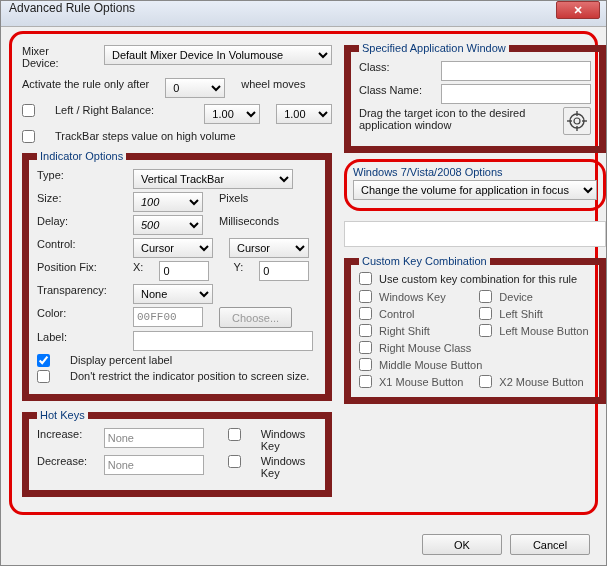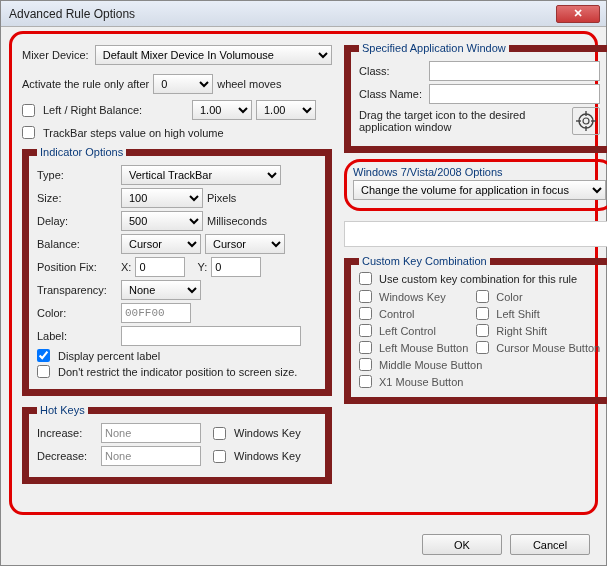--- a/index.html
+++ b/index.html
@@ -1,46 +1,46 @@
 <!DOCTYPE html>
 <html><head>
 <meta charset="utf-8">
 <style>
 * { box-sizing: border-box; font-family: "Segoe UI", Tahoma, sans-serif; font-size: 11px; }
 body { margin: 0; padding: 0; background: #fff; }
 .window { width: 607px; height: 566px; border: 1px solid #888; background: #f0f0f0; position: relative; }
-.titlebar { height: 26px; background: linear-gradient(#e8eef7, #d4dce8); border-bottom: 1px solid #b0b0b0; display: flex; align-items: center; padding-left: 8px; }
+.titlebar { height: 26px; background: linear-gradient(#e8eef7, #d4dce8); border-bottom: 1px solid #b0b0b0; display: flex; padding-left: 8px; }
 .titlebar-title { flex: 1; color: #222; font-size: 12px; }
 .close-btn { width: 44px; height: 18px; background: linear-gradient(#e07070, #c83838); border: 1px solid #933; border-radius: 2px; margin-right: 6px; display: flex; align-items: center; justify-content: center; color: #fff; font-weight: bold; cursor: pointer; }
 .redframe { position: absolute; left: 8px; top: 30px; right: 8px; bottom: 50px; border: 3px solid #e00000; border-radius: 14px; padding: 8px 10px; }
 .cols { display: flex; gap: 12px; height: 100%; }
 .col { display: flex; flex-direction: column; }
 .col-left { width: 310px; }
 .col-right { flex: 1; }
-.row { display: flex; align-items: center; margin: 3px 0; gap: 4px; }
+.row { display: flex; align-items: flex-start; margin: 3px 0; gap: 16px; }
 .lbl { color: #222; }
 select, input[type=text] { border: 1px solid #aaa; background: #fff; height: 20px; padding: 1px 3px; }
 select { background: linear-gradient(#fff,#e8e8e8); }
 input[type=checkbox] { margin: 0 4px 0 0; vertical-align: middle; }
 fieldset { border: 7px solid #7f1d1d; margin: 4px 0; padding: 4px 8px 8px 8px; }
 legend { padding: 0 3px; color: #0a3a7a; }
 .btn { border: 1px solid #999; background: linear-gradient(#fafafa,#e4e4e4); height: 21px; padding: 0 12px; border-radius: 2px; cursor: pointer; }
 .btn.disabled { color: #999; }
 .readonly { background: #f0f0f0; color: #888; }
 .grid2 { display: grid; grid-template-columns: 1fr 1fr; gap: 2px 8px; }
 .bottombar { position: absolute; bottom: 10px; right: 16px; display: flex; gap: 8px; }
 .bottombar .btn { width: 80px; }
 .target-icon { width: 28px; height: 28px; border: 1px solid #aaa; border-radius: 2px; display: flex; align-items: center; justify-content: center; margin-left: 6px; }
 .red-inner { border: 3px solid #e00000; border-radius: 16px; padding: 4px 6px 8px 6px; margin: 2px 0 6px 0; }
 .spacer-box { border: 1px solid #ccc; height: 26px; margin: 4px 0; background:#fff; }
 .small-gap { height: 3px; }
 .cb-row { display:flex; align-items:center; gap:3px; margin:1px 0; white-space:nowrap; }
 .cb-row .lbl { color:#555; }
 .w100 { width: 60px; }
-.w70 { width: 82px; }
+.w70 { width: 70px; font-style: italic; }
 .w80 { width: 80px; }
 .w160 { width: 160px; }
 .w220 { width: 258px; }
 </style>
 </head>
 <body>
 
 <div class="window">
   <div class="titlebar">
     <span class="titlebar-title">Advanced Rule Options</span>
@@ -84,38 +84,39 @@
             <span class="lbl" style="width:80px">Size:</span>
             <select class="w70"><option>100</option></select>
             <span class="lbl">Pixels</span>
           </div>
           <div class="row">
             <span class="lbl" style="width:80px">Delay:</span>
             <select class="w70"><option>500</option></select>
             <span class="lbl">Milliseconds</span>
           </div>
           <div class="row">
-            <span class="lbl" style="width:80px">Balance:</span>
+            <span class="lbl" style="width:80px">Control:</span>
             <select class="w80"><option>Cursor</option></select>
             <select class="w80"><option>Cursor</option></select>
           </div>
           <div class="row">
             <span class="lbl" style="width:80px">Position Fix:</span>
             <span class="lbl">X:</span>
             <input type="text" style="width: 50px;" value="0">
             <span class="lbl" style="margin-left:8px">Y:</span>
             <input type="text" style="width: 50px;" value="0">
           </div>
           <div class="row">
             <span class="lbl" style="width:80px">Transparency:</span>
             <select class="w80"><option>None</option></select>
           </div>
           <div class="row">
             <span class="lbl" style="width:80px">Color:</span>
             <input type="text" class="readonly" style="width: 70px; font-family: Liberation Mono, monospace;" readonly="" value="00FF00">
+            <button class="btn disabled">Choose...</button>
           </div>
           <div class="row">
             <span class="lbl" style="width:80px">Label:</span>
             <input type="text" style="width: 180px;" value="">
           </div>
           <div class="row">
             <input type="checkbox" checked="" style="">
             <span class="lbl">Display percent label</span>
           </div>
           <div class="row">
@@ -180,53 +181,53 @@
             <input type="checkbox" style="">
             <span class="lbl" style="color:#222">Use custom key combination for this rule</span>
           </div>
           <div class="grid2" style="margin-top:4px">
             <div class="cb-row">
                 <input type="checkbox" style="">
                 <span class="lbl">Windows Key</span>
               </div>
             <div class="cb-row">
                 <input type="checkbox" style="">
-                <span class="lbl">Color</span>
+                <span class="lbl">Device</span>
               </div>
             <div class="cb-row">
                 <input type="checkbox" style="">
                 <span class="lbl">Control</span>
               </div>
             <div class="cb-row">
                 <input type="checkbox" style="">
                 <span class="lbl">Left Shift</span>
               </div>
             <div class="cb-row">
                 <input type="checkbox" style="">
-                <span class="lbl">Left Control</span>
-              </div>
-            <div class="cb-row">
-                <input type="checkbox" style="">
                 <span class="lbl">Right Shift</span>
               </div>
             <div class="cb-row">
                 <input type="checkbox" style="">
                 <span class="lbl">Left Mouse Button</span>
               </div>
             <div class="cb-row">
                 <input type="checkbox" style="">
-                <span class="lbl">Cursor Mouse Button</span>
+                <span class="lbl">Right Mouse Class</span>
               </div>
             <div class="cb-row" style="grid-column:1/3">
                 <input type="checkbox" style="">
                 <span class="lbl">Middle Mouse Button</span>
               </div>
             <div class="cb-row">
                 <input type="checkbox" style="">
                 <span class="lbl">X1 Mouse Button</span>
+              </div>
+            <div class="cb-row">
+                <input type="checkbox" style="">
+                <span class="lbl">X2 Mouse Button</span>
               </div>
           </div>
         </fieldset>
       </div>
     </div>
   </div>
 
   <div class="bottombar">
     <button class="btn">OK</button>
     <button class="btn">Cancel</button>

